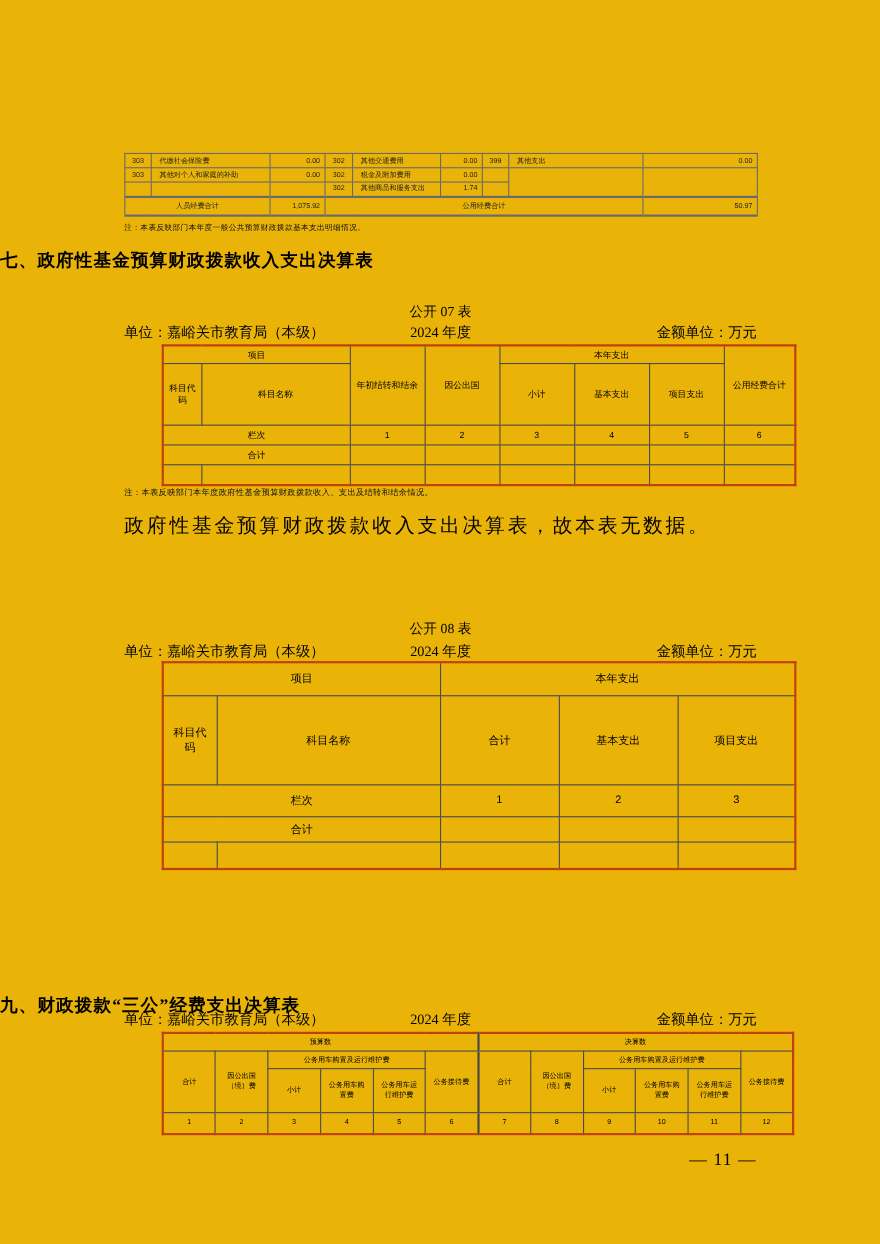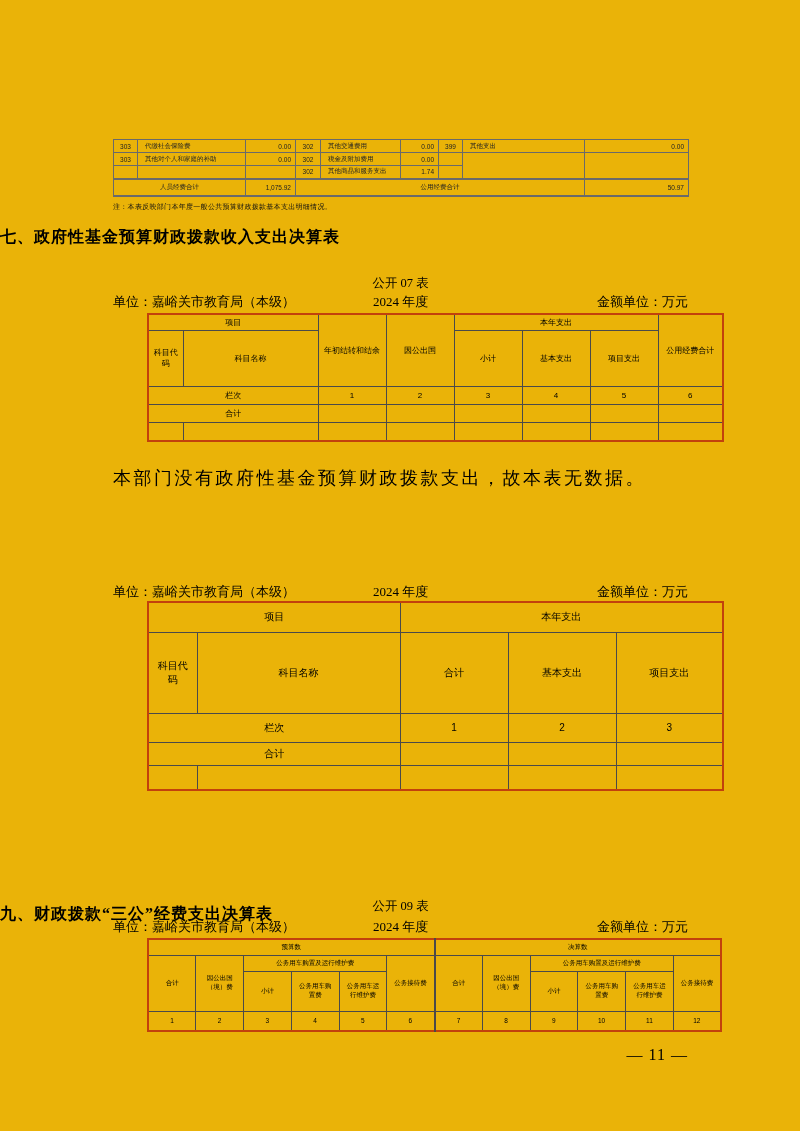--- a/index.html
+++ b/index.html
@@ -160,22 +160,24 @@
         <td></td>
         <td></td>
         <td></td>
         <td></td>
         <td></td>
         <td></td>
       </tr>
     </tbody>
       </table>
   </div>
-  <div class="abs content stmt" style="top:466px;">本部门没有政府性基金预算财政拨款支出，故本表无数据。</div>
-
+  <div class="abs content note" style="top:443px;">注：本表反映部门本年度政府性基金预算财政拨款收入、支出及结转和结余情况。</div>
+  <div class="abs content stmt" style="top:466px;">政府性基金预算财政拨款收入支出决算表，故本表无数据。</div>
+
+  <div class="abs content tbl-label" style="top:563px;">公开 08 表</div>
   <div class="abs content unit-line" style="top:583px;">
     <span class="org">单位：嘉峪关市教育局（本级）</span>
     <span class="year">2024 年度</span>
     <span class="money">金额单位：万元</span>
   </div>
   <div class="abs content" style="top:601px;">
     <table class="t8">
       <colgroup>
         <col style="width:49px">
           <col style="width:203px">
@@ -212,21 +214,20 @@
         <td></td>
         <td></td>
         <td></td>
         <td></td>
       </tr>
     </tbody>
       </table>
   </div>
 
   <div class="abs sec-title" style="top:904px;">九、财政拨款“三公”经费支出决算表</div>
-  <div class="abs content tbl-label" style="top:898px;">公开 09 表</div>
   <div class="abs content unit-line" style="top:918px;">
     <span class="org">单位：嘉峪关市教育局（本级）</span>
     <span class="year">2024 年度</span>
     <span class="money">金额单位：万元</span>
   </div>
   <div class="abs content" style="top:938px;">
     <table class="t9">
       <tbody>
           <tr style="height:16px">
         <td colspan="6">预算数</td>

